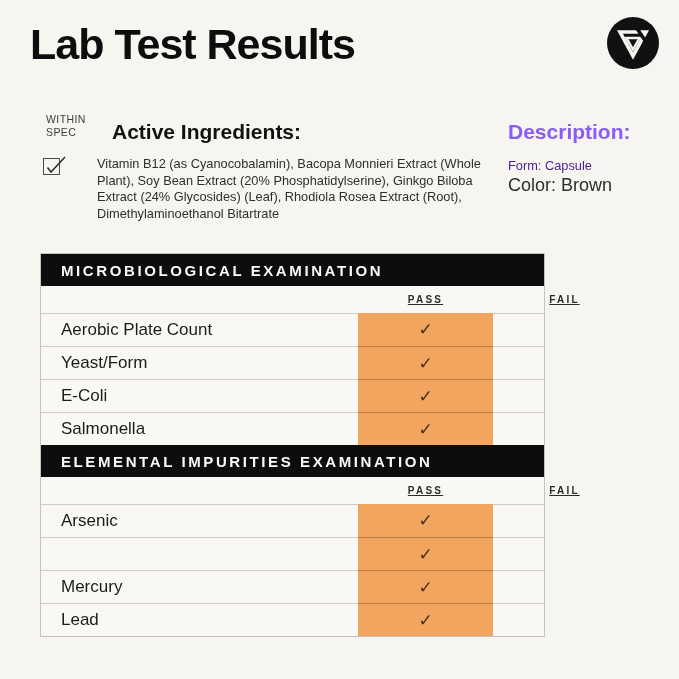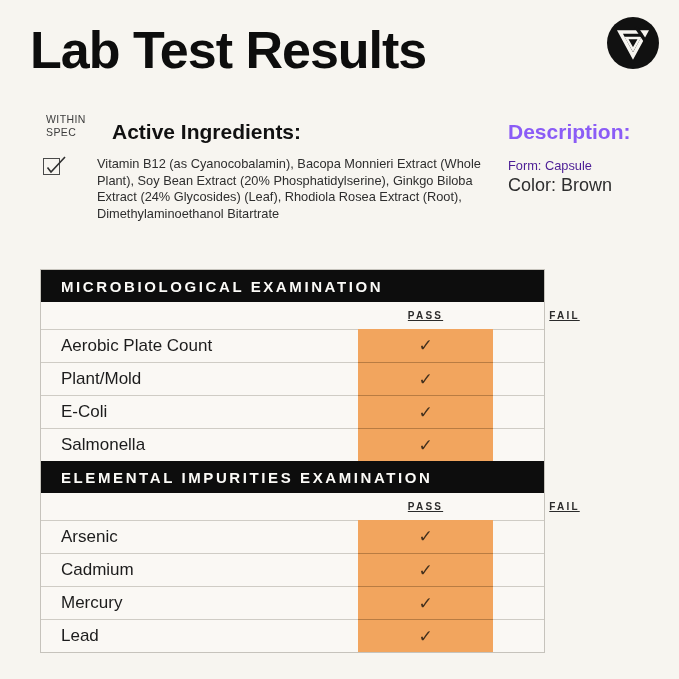--- a/index.html
+++ b/index.html
@@ -9,21 +9,21 @@
     font-family:"Liberation Sans", sans-serif;
     position:relative;
     overflow:hidden;
     color:#161616;
   }
   .page{position:absolute;inset:0;}
 
   
   .page-title{
     position:absolute;left:30px;top:20px;
-    font-size:52px;font-weight:bold;letter-spacing:-1px;
+    font-size:43px;font-weight:bold;letter-spacing:-1px;
     color:#0d0d0d;
   }
   .brand-logo{position:absolute;left:607px;top:17px;width:52px;height:52px;}
 
   
   .spec-badge{
     position:absolute;left:46px;top:113px;
     font-size:10.5px;line-height:12.5px;letter-spacing:.4px;
     color:#3c3c3c;
   }
@@ -47,21 +47,21 @@
   .desc-heading{
     position:absolute;left:508px;top:120px;
     font-size:21px;font-weight:bold;color:#8b5cf6;
   }
   .desc-line1{position:absolute;left:508px;top:158px;font-size:12.8px;color:#4c1d95;}
   .desc-line2{position:absolute;left:508px;top:175px;font-size:18px;color:#2e2e2e;}
 
   
   .tables-wrap{
     position:absolute;left:40px;top:253px;width:505px;
-    border:1px solid #c6c3bc;box-sizing:border-box;margin-top:16px;
+    border:1px solid #c6c3bc;box-sizing:border-box;
   }
   .section-bar{
     height:32px;background:#0d0d0d;color:#fbfaf7;
     display:flex;align-items:center;
     padding-left:20px;
     font-size:15px;font-weight:bold;letter-spacing:2.6px;
   }
   .col-head{position:relative;height:27px;background:#faf8f4;}
   .col-label{
     position:absolute;top:0;height:27px;display:flex;align-items:center;justify-content:center;
@@ -129,21 +129,21 @@
     </div>
 
     <div class="t-row">
       <div class="row-label">Aerobic Plate Count</div>
       <div class="pass-cell">
           <span class="check-mark">✓</span>
         </div>
       <div class="fail-cell"></div>
     </div>
     <div class="t-row">
-      <div class="row-label">Plant/Mold</div>
+      <div class="row-label">Yeast/Form</div>
       <div class="pass-cell">
           <span class="check-mark">✓</span>
         </div>
       <div class="fail-cell"></div>
     </div>
     <div class="t-row">
       <div class="row-label">E-Coli</div>
       <div class="pass-cell">
           <span class="check-mark">✓</span>
         </div>
@@ -164,21 +164,20 @@
     </div>
 
     <div class="t-row">
       <div class="row-label">Arsenic</div>
       <div class="pass-cell">
           <span class="check-mark">✓</span>
         </div>
       <div class="fail-cell"></div>
     </div>
     <div class="t-row">
-      <div class="row-label">Cadmium</div>
       <div class="pass-cell">
           <span class="check-mark">✓</span>
         </div>
       <div class="fail-cell"></div>
     </div>
     <div class="t-row">
       <div class="row-label">Mercury</div>
       <div class="pass-cell">
           <span class="check-mark">✓</span>
         </div>

